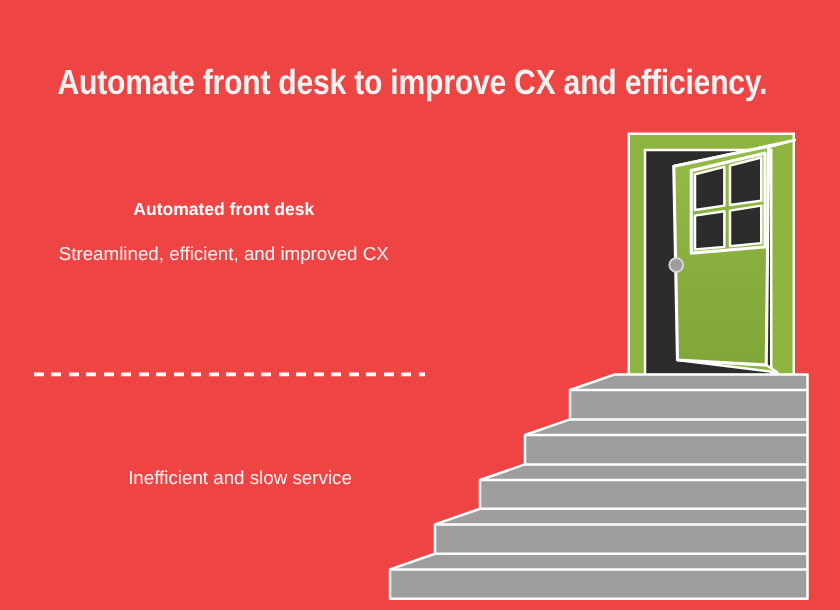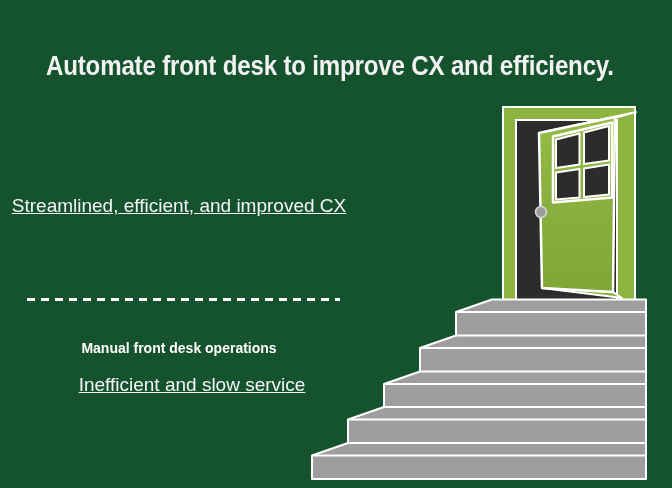--- a/index.html
+++ b/index.html
@@ -1,19 +1,19 @@
 <!DOCTYPE html>
 <html><head>
 <meta charset="utf-8">
 <style>
   html,body{margin:0;padding:0;background:#1a1a1a;}
   .stage{
     position:relative;
     width:672px;height:488px;
-    background:#14532d;
+    background:#ef4444;
     overflow:hidden;
     font-family:"Liberation Sans", sans-serif;
     color:#f2f2f2;
   }
   .slide-title{
     position:absolute;
     left:46px;top:50px;
     margin:0;
     font-size:28px;
     font-weight:700;
@@ -27,24 +27,23 @@
     position:absolute;
     left:0;width:358px;
     text-align:center;
   }
   .heading{
     font-size:14px;
     font-weight:700;
     color:#ffffff;
   }
   .desc{
-    font-size:19px;
+    font-size:15px;
     font-weight:400;
     color:#f5f5f5;
-    text-decoration:underline;
   }
   .upper-heading{top:159px;}
   .upper-desc{top:195px;}
   .lower-heading{top:340px;}
   .lower-desc{top:374px;padding-left:13px;}
   .dashed-divider{
     position:absolute;
     left:27px;top:298px;
     width:313px;height:3px;
     background:repeating-linear-gradient(to right,#ffffff 0 8px,transparent 8px 14px);
@@ -54,25 +53,25 @@
     left:0;top:0;
   }
 </style>
 </head>
 <body>
 
 <div class="stage">
 
   <h1 class="slide-title">Automate front desk to improve CX and efficiency.</h1>
 
+  <div class="text-col heading upper-heading">Automated front desk</div>
   <div class="text-col desc upper-desc">Streamlined, efficient, and improved CX</div>
 
   <div class="dashed-divider"></div>
 
-  <div class="text-col heading lower-heading">Manual front desk operations</div>
   <div class="text-col desc lower-desc">Inefficient and slow service</div>
 
   <svg class="illustration" width="672" height="488" viewBox="0 0 672 488">
     <defs>
       <linearGradient id="leafGrad" x1="0" y1="0" x2="0" y2="1">
         <stop offset="0" stop-color="#94bb47"></stop>
         <stop offset="1" stop-color="#7fa637"></stop>
       </linearGradient>
     </defs>
 

